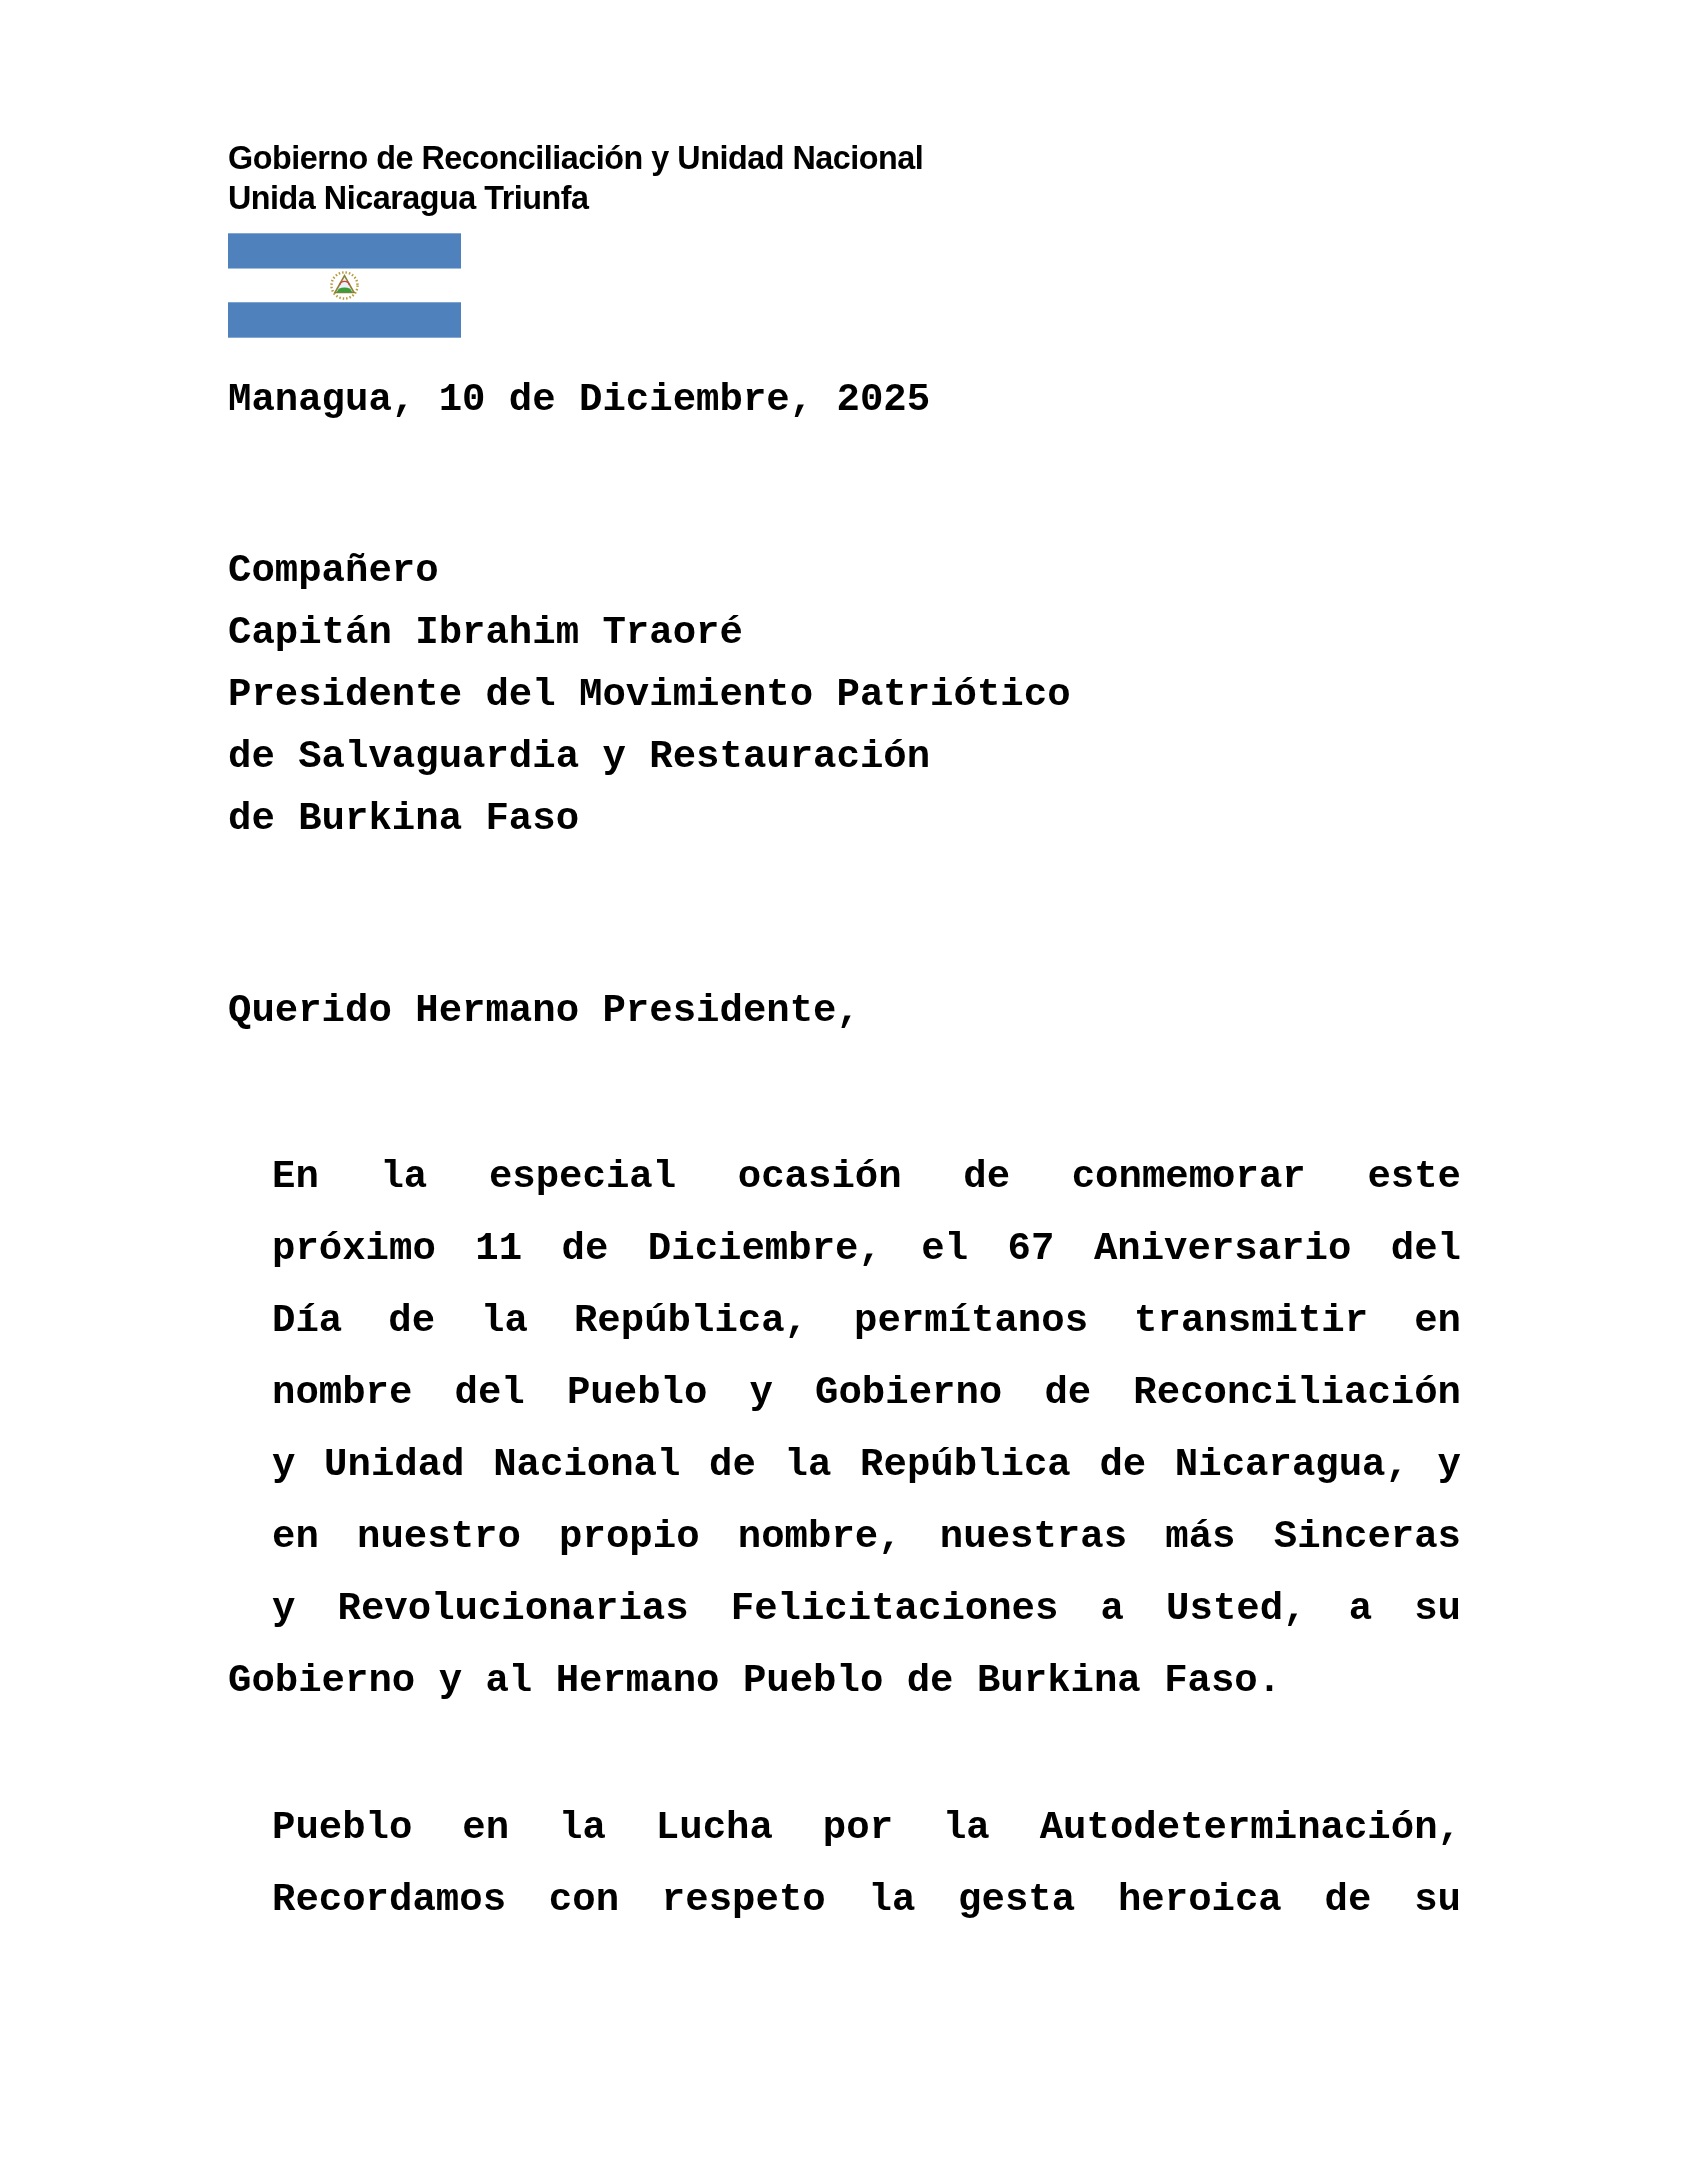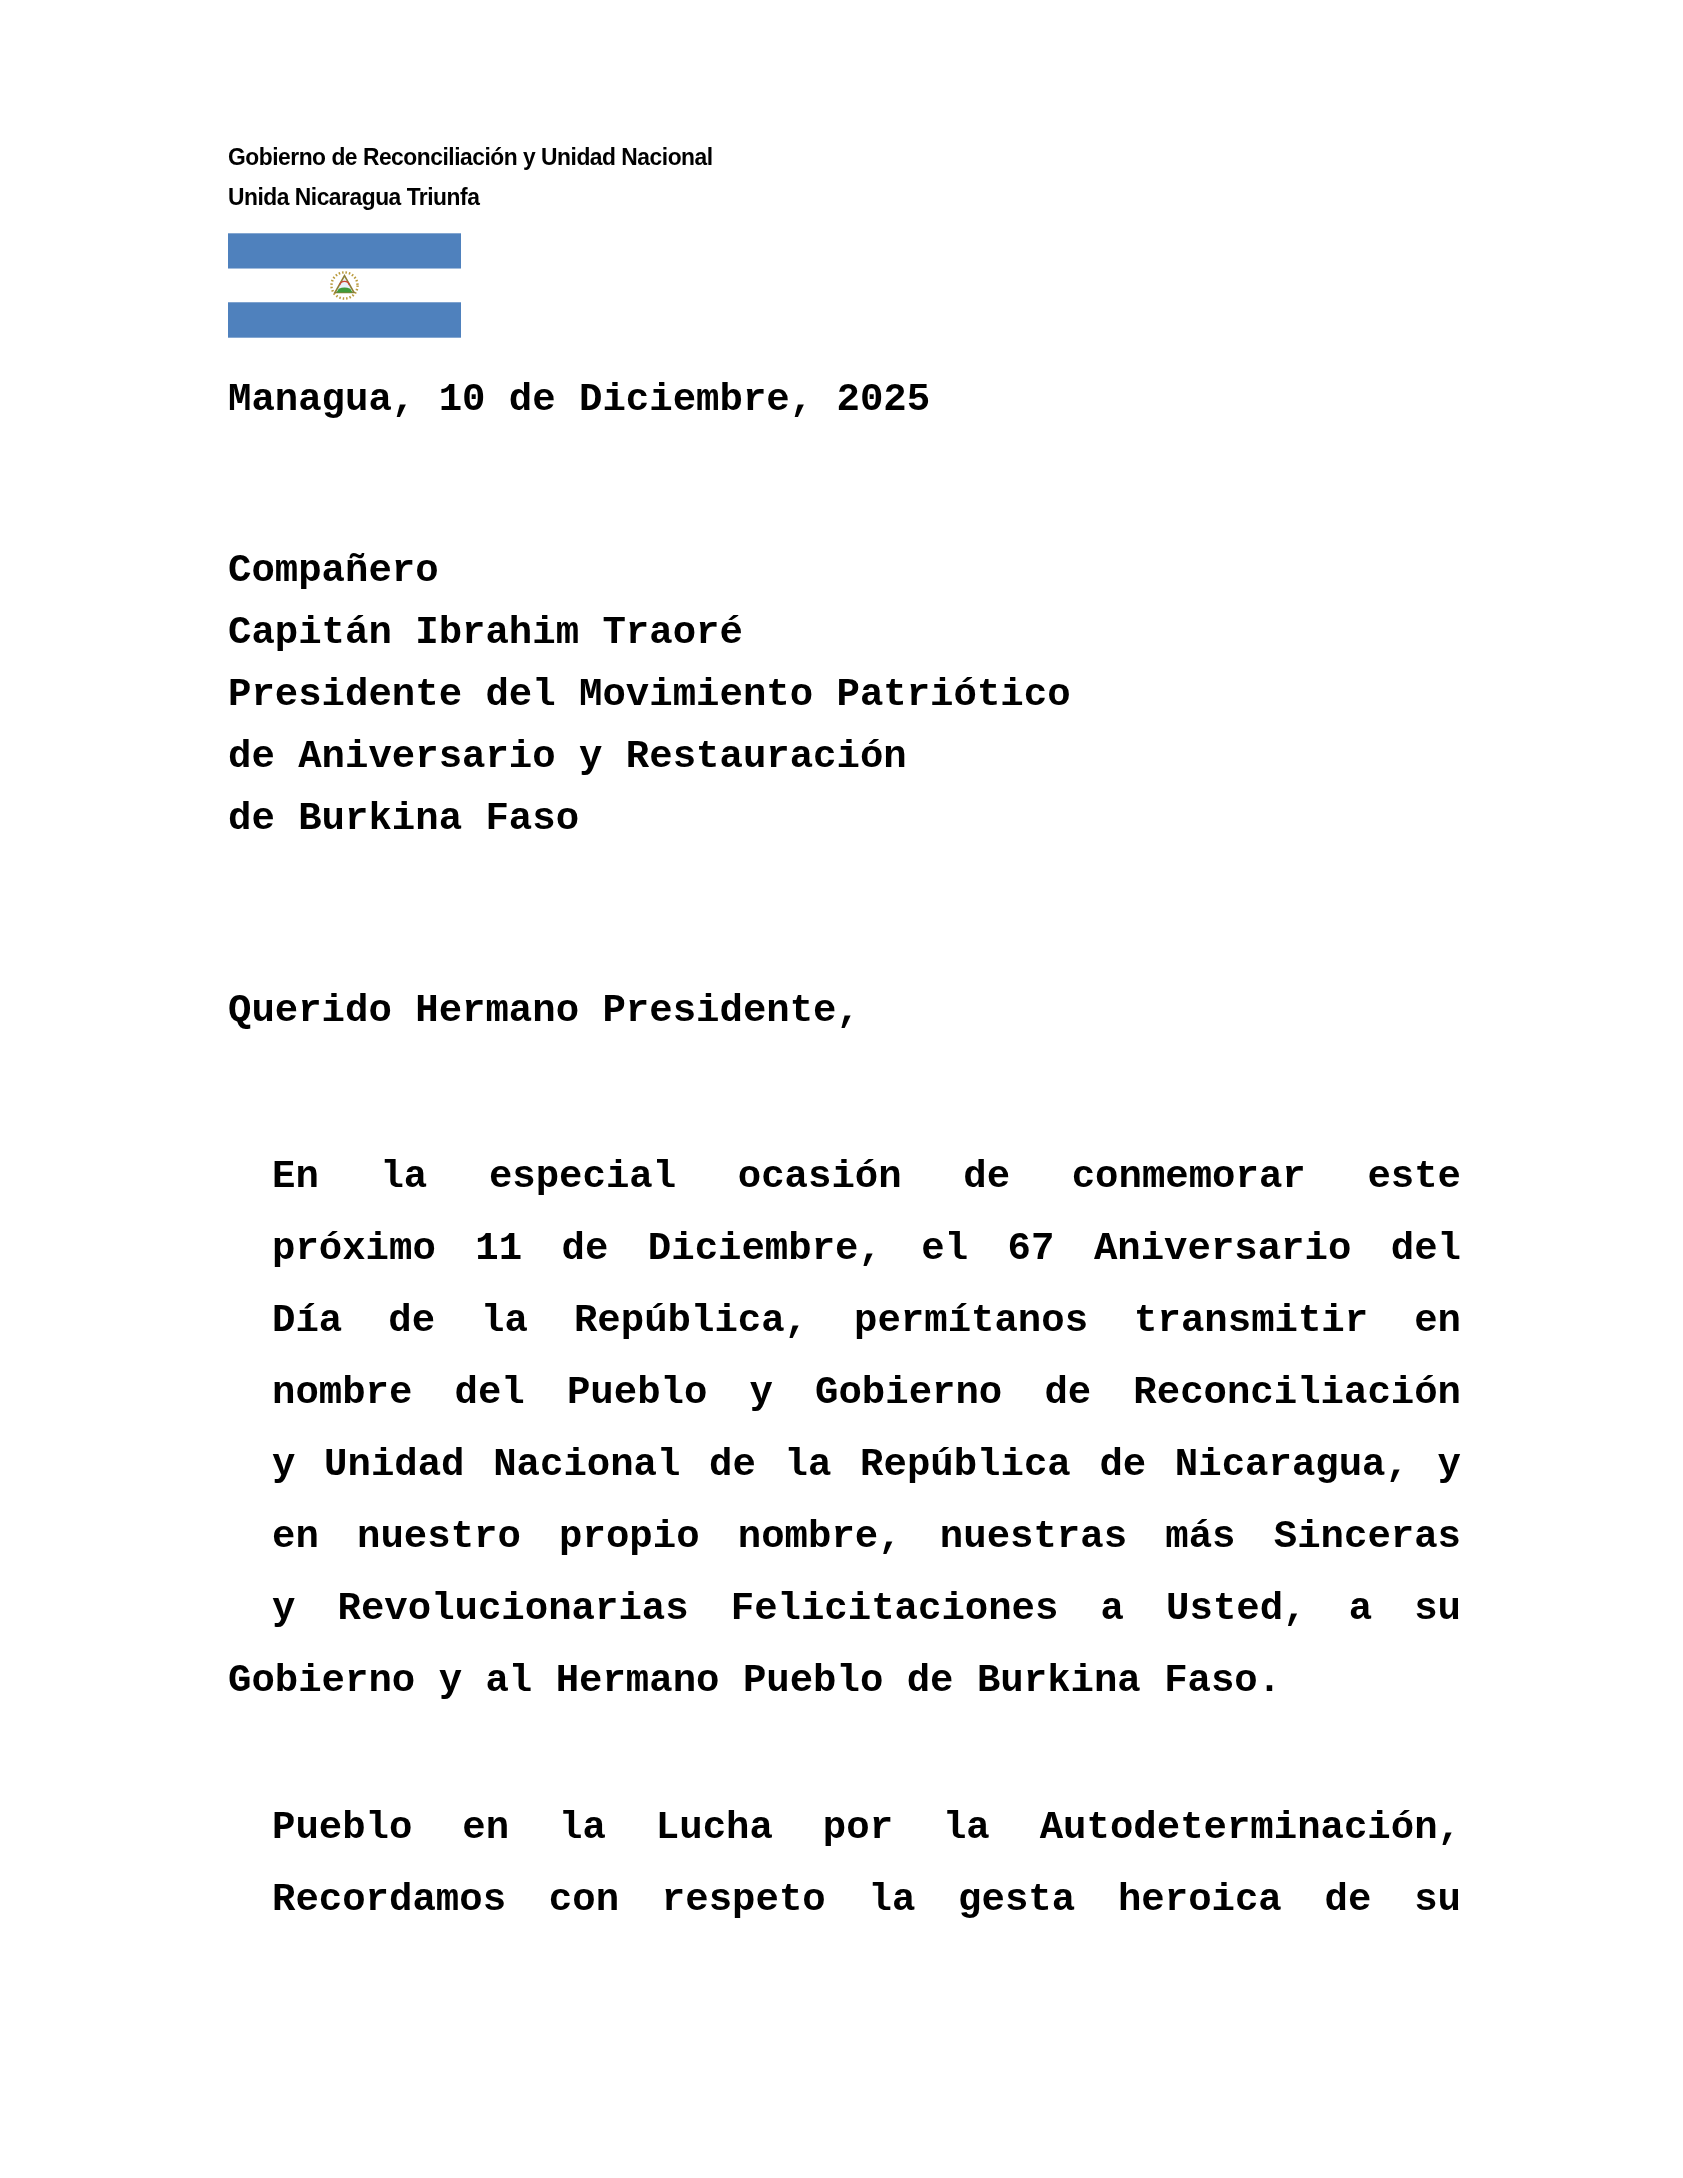--- a/index.html
+++ b/index.html
@@ -6,21 +6,21 @@
   .page{
     position:relative;
     width:1683px;height:2178px;
     background:#ffffff;
     color:#000000;
     font-family:"Liberation Sans",sans-serif;
     overflow:hidden;
   }
   .letterhead{
     position:absolute;left:228px;top:137px;
-    font-weight:bold;font-size:24px;line-height:40px;
+    font-weight:bold;font-size:34px;line-height:40px;
     letter-spacing:-0.5px;
   }
   .h-line{transform:scaleX(0.95);transform-origin:0 0;white-space:nowrap;}
   .flag{
     position:absolute;left:228px;top:233px;
     width:233px;height:105px;display:block;
   }
   .mono{
     position:absolute;left:228px;width:1233px;
     font-family:"Liberation Mono","DejaVu Sans Mono",monospace;
@@ -55,21 +55,21 @@
       <circle r="17" fill="#ffffff"></circle>
       <circle r="14" fill="none" stroke-width="2.6" stroke-dasharray="1.6 2.1" stroke="#b99a3c"></circle>
       <path d="M 0,-10.5 L 10.2,7.5 L -10.2,7.5 Z" stroke-width="1.7" stroke="#8f7f35" fill="#e8f2fa"></path>
       <path d="M -8.6,7.5 L 8.6,7.5 L 6.2,3.4 Q 0,0.8 -6.2,3.4 Z" fill="#3f9a3a"></path>
       <path d="M -5.2,-0.5 A 5.4,5.4 0 0 1 5.2,-0.5" fill="none" stroke-width="1.3" stroke="#cc4433"></path>
     </g>
   </svg>
 
   <div class="mono date">Managua, 10 de Diciembre, 2025</div>
 
-  <div class="mono address"><div class="line nojust">Compañero</div><div class="line nojust">Capitán Ibrahim Traoré</div><div class="line nojust">Presidente del Movimiento Patriótico</div><div class="line nojust">de Aniversario y Restauración</div><div class="line nojust">de Burkina Faso</div></div>
+  <div class="mono address"><div class="line nojust">Compañero</div><div class="line nojust">Capitán Ibrahim Traoré</div><div class="line nojust">Presidente del Movimiento Patriótico</div><div class="line nojust">de Salvaguardia y Restauración</div><div class="line nojust">de Burkina Faso</div></div>
 
   <div class="mono salutation">Querido Hermano Presidente,</div>
 
   <div class="mono para-1"><div class="line just">En la especial ocasión de conmemorar este</div><div class="line just">próximo 11 de Diciembre, el 67 Aniversario del</div><div class="line just">Día de la República, permítanos transmitir en</div><div class="line just">nombre del Pueblo y Gobierno de Reconciliación</div><div class="line just">y Unidad Nacional de la República de Nicaragua, y</div><div class="line just">en nuestro propio nombre, nuestras más Sinceras</div><div class="line just">y Revolucionarias Felicitaciones a Usted, a su</div><div class="line nojust">Gobierno y al Hermano Pueblo de Burkina Faso.</div></div>
 
   <div class="mono para-2"><div class="line just">Pueblo en la Lucha por la Autodeterminación,</div><div class="line just">Recordamos con respeto la gesta heroica de su</div></div>
 
 </div>
 
 

